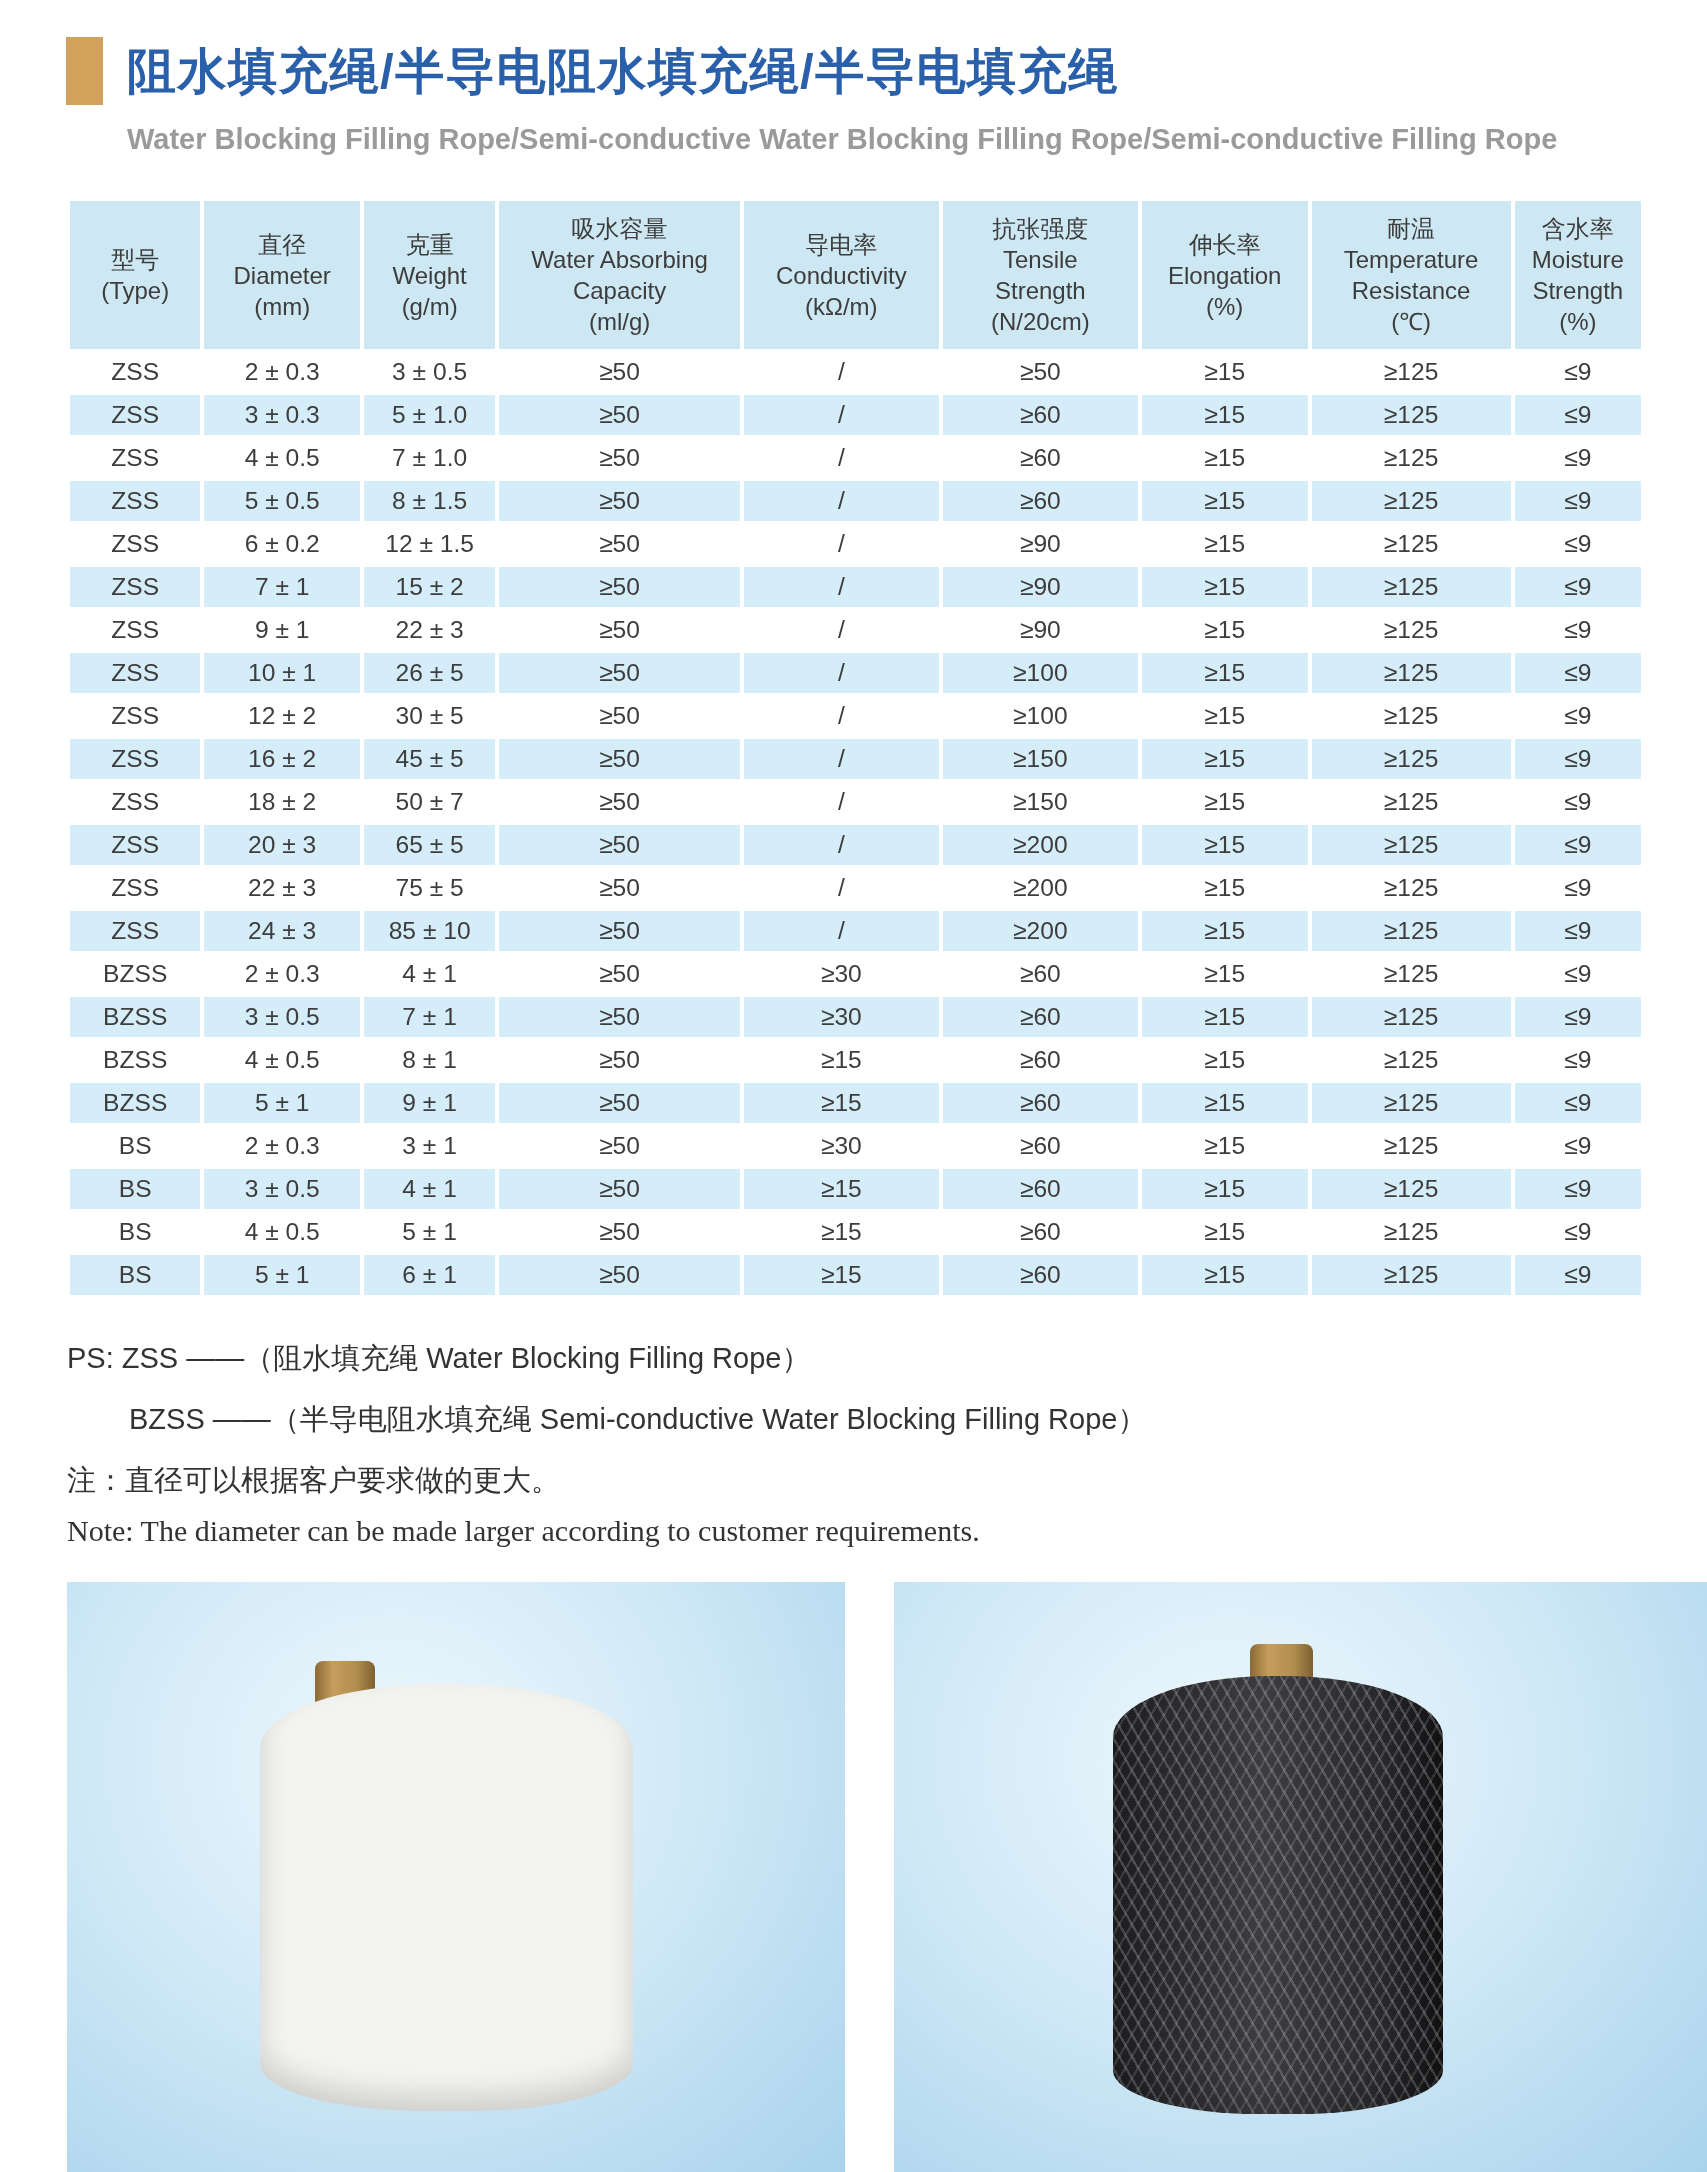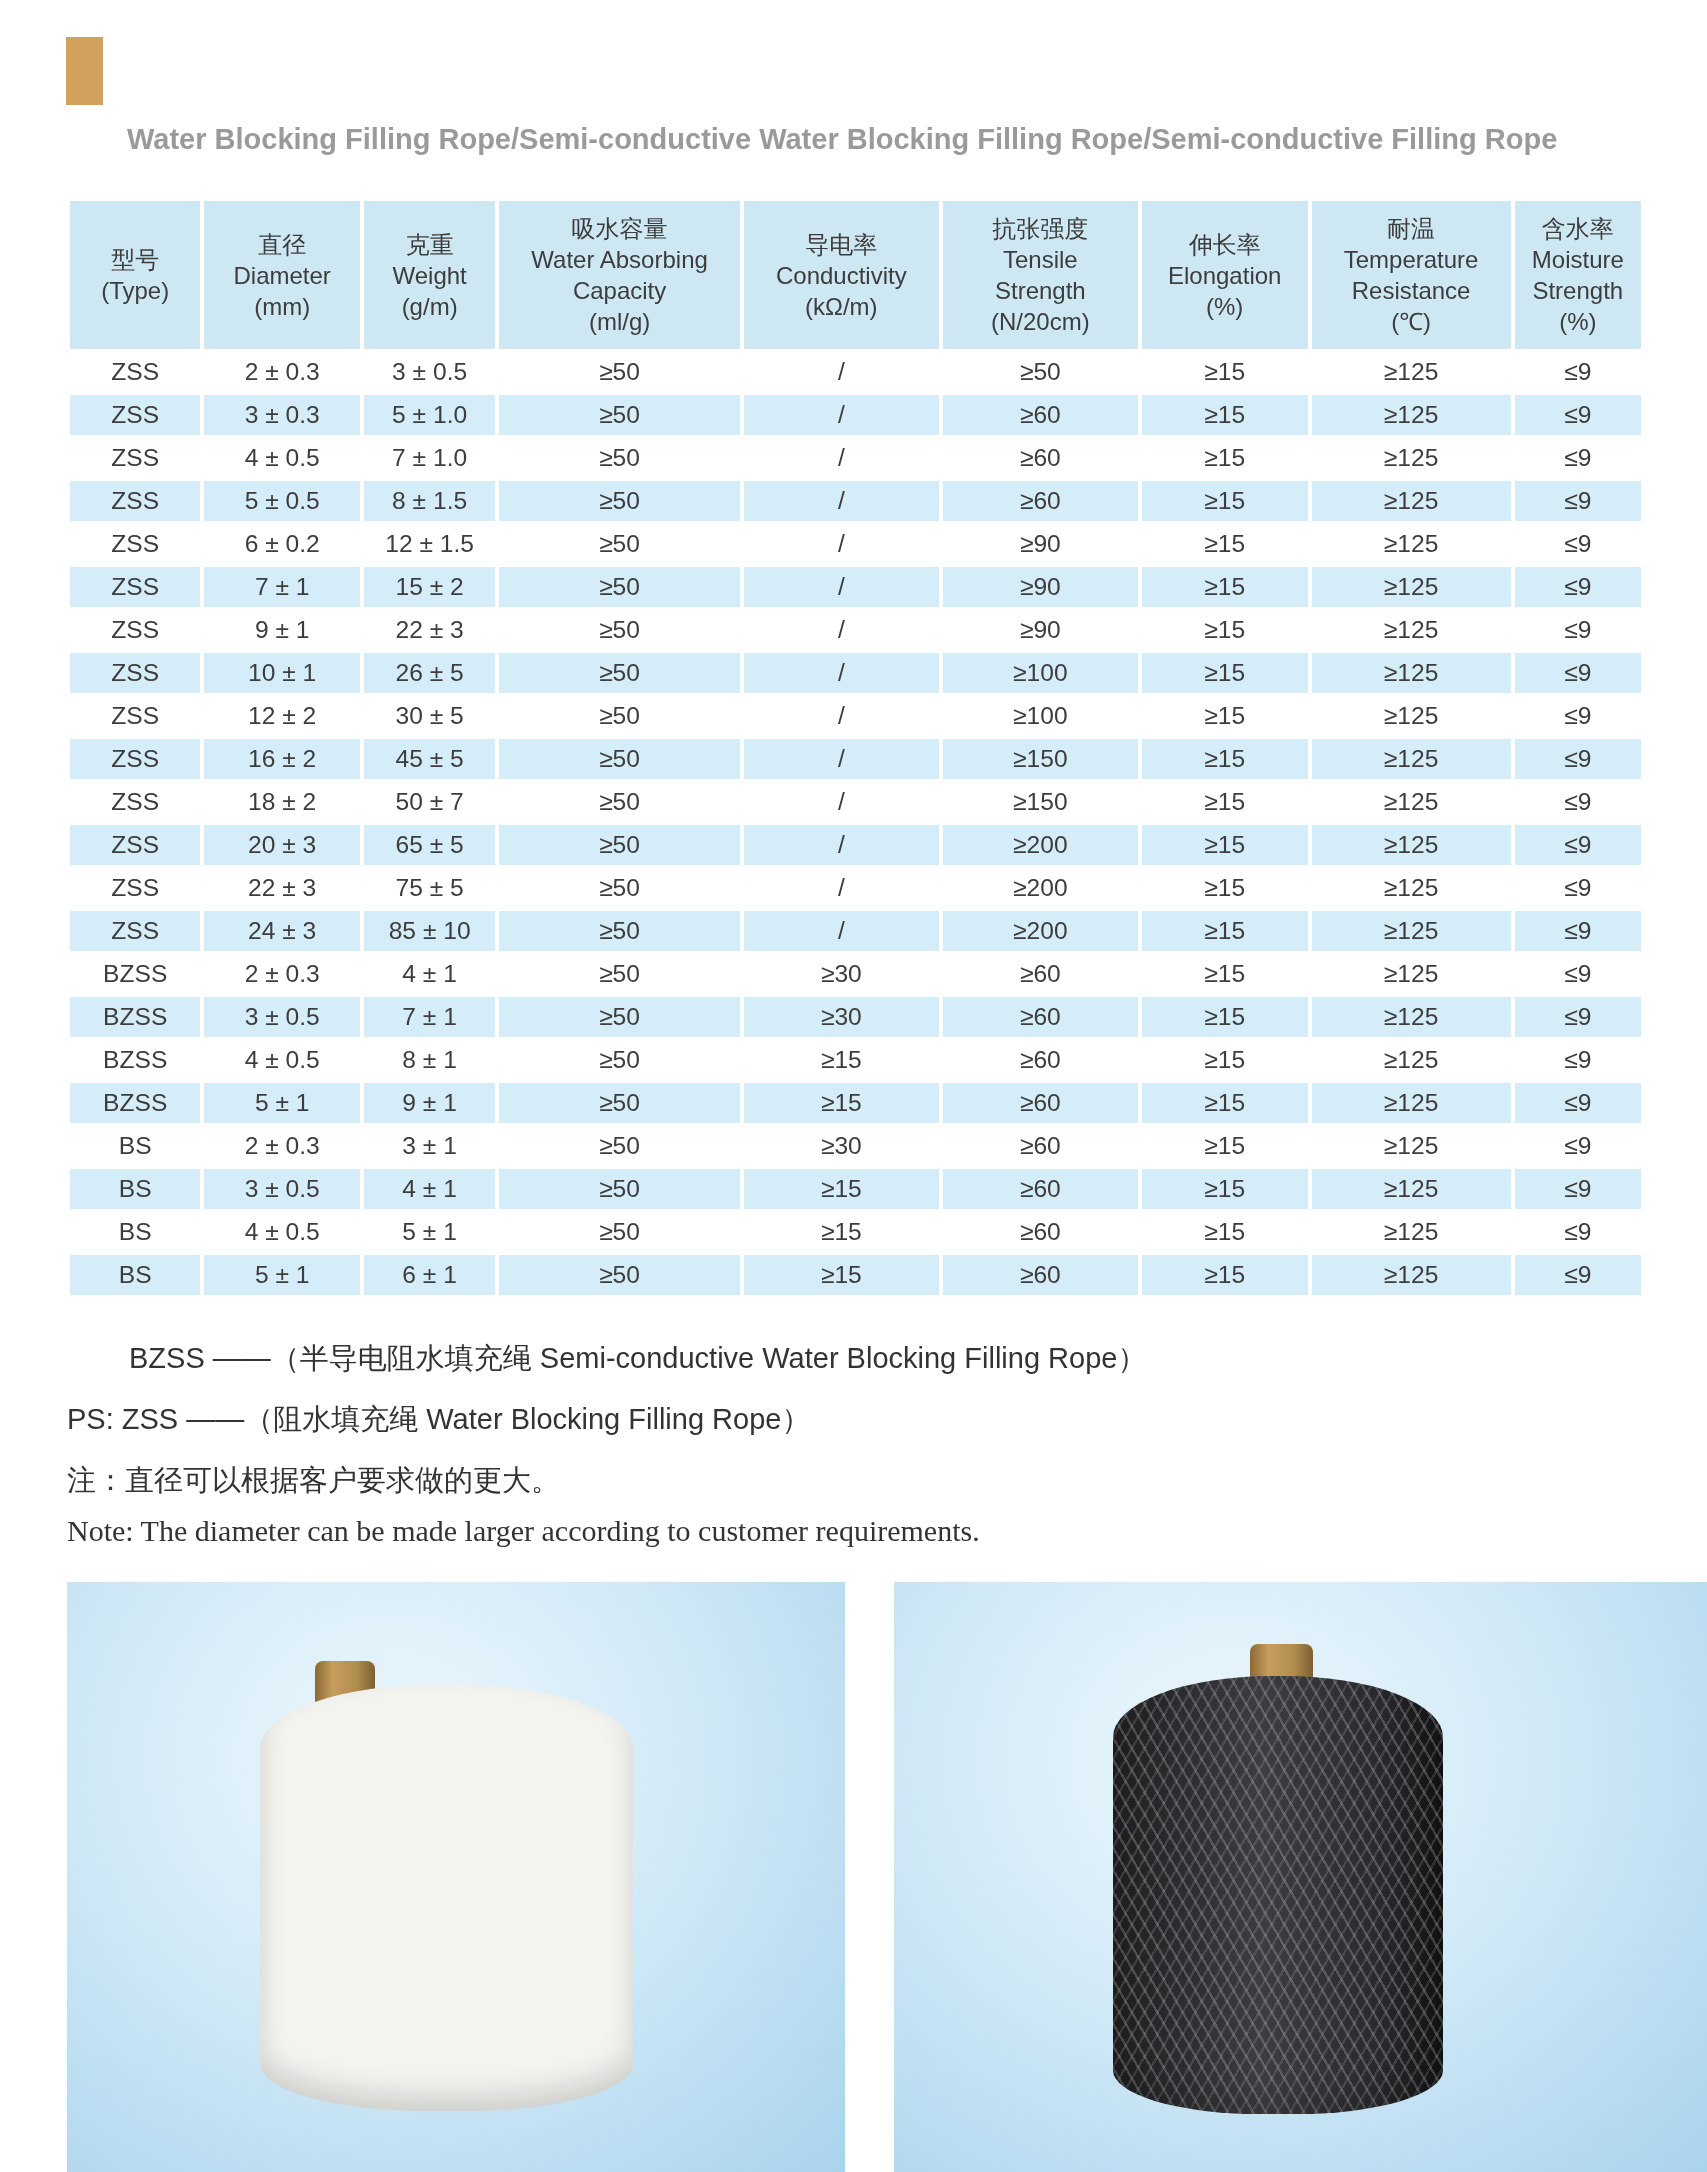--- a/index.html
+++ b/index.html
@@ -56,20 +56,21 @@
       background-color:#262628;}
 </style>
 </head>
 <body>
 
 <div class="page">
 
   <div class="title-block">
     <div class="title-row">
       <div class="accent-bar"></div>
+      <div class="page-title">阻水填充绳/半导电阻水填充绳/半导电填充绳</div>
     </div>
     <div class="page-subtitle">Water Blocking Filling Rope/Semi-conductive Water Blocking Filling Rope/Semi-conductive Filling Rope</div>
   </div>
 
   <table class="spec">
       <colgroup>
         <col style="width: 129px;">
         <col style="width: 154px;">
         <col style="width: 130px;">
         <col style="width: 238px;">
@@ -371,22 +372,22 @@
           <td>≥15</td>
           <td>≥60</td>
           <td>≥15</td>
           <td>≥125</td>
           <td>≤9</td>
         </tr>
       </tbody>
     </table>
 
   <div class="notes">
+    <div class="ps-line">PS: ZSS ——（阻水填充绳  Water Blocking Filling Rope）</div>
     <div class="ps-line indent">BZSS ——（半导电阻水填充绳  Semi-conductive Water Blocking Filling Rope）</div>
-    <div class="ps-line">PS: ZSS ——（阻水填充绳  Water Blocking Filling Rope）</div>
     <div class="note-zh">注：直径可以根据客户要求做的更大。</div>
     <div class="note-en">Note: The diameter can be made larger according to customer requirements.</div>
   </div>
 
   <div class="photo photo-left">
     <div class="core-tube"></div>
     <div class="spool spool-white"></div>
   </div>
   <div class="photo photo-right">
     <div class="core-tube"></div>

